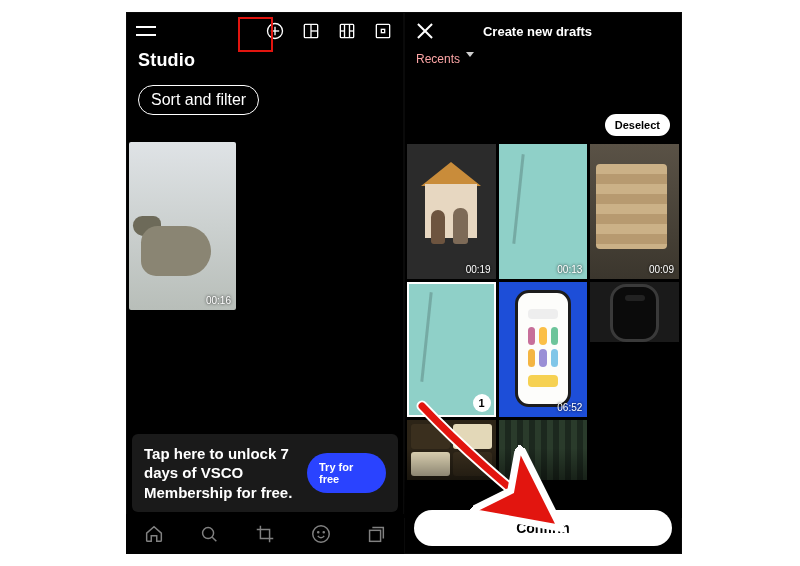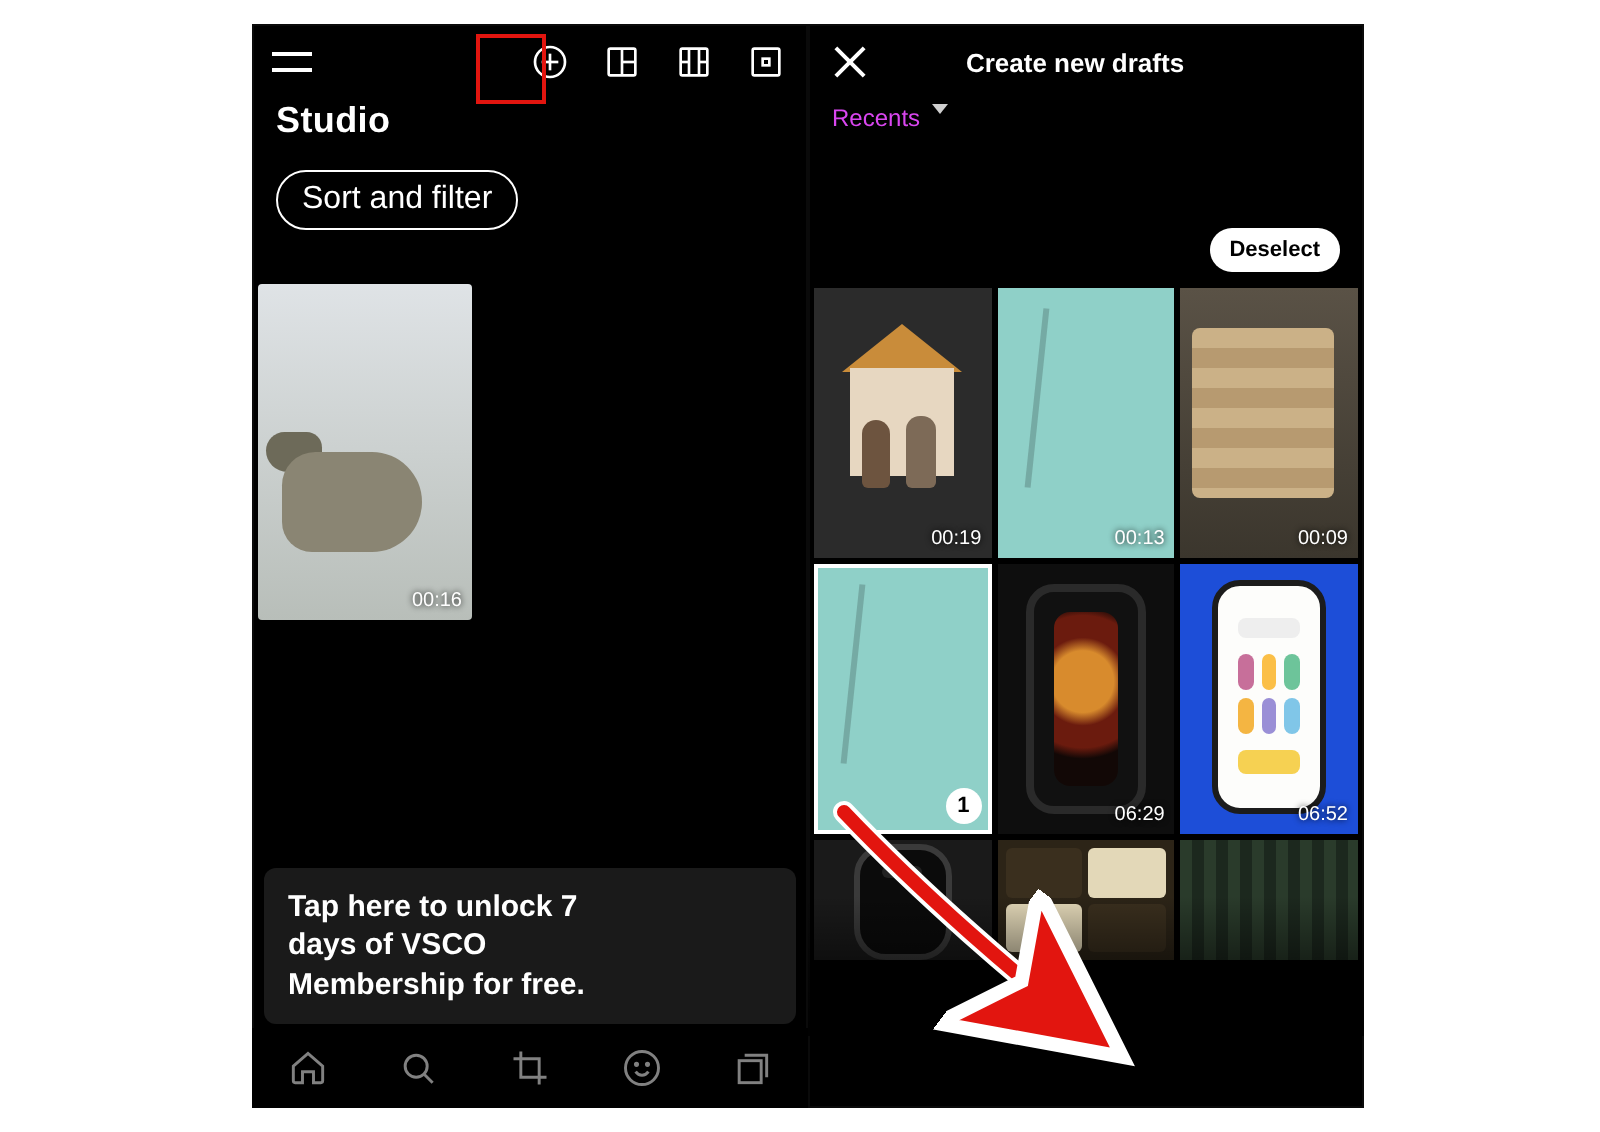--- a/index.html
+++ b/index.html
@@ -28,21 +28,21 @@
   .try-btn { background:#2a43ff; color:#fff; font-weight:700; font-size:11px; padding:8px 12px; border-radius:20px; }
   .bottomnav { position:absolute; bottom:0; left:0; right:0; height:40px; display:flex; align-items:center; justify-content:space-around; background:#000; }
   .bottomnav .bn { width:22px; height:22px; display:flex; align-items:center; justify-content:center; }
   .bn svg { stroke:#818181; }
   .phone-2 .hdr { display:flex; align-items:center; padding:10px 27px 6px 12px; gap:4px; }
   .close-x { width:18px; height:18px; position:relative; }
   .close-x:before, .close-x:after { content:""; position:absolute; left:8px; top:-1px; width:2px; height:20px; background:#fff; }
   .close-x:before { transform:rotate(45deg); }
   .close-x:after { transform:rotate(-45deg); }
   .hdr-title { flex:1; text-align:center; font-size:13px; font-weight:600; padding-right:18px; }
-  .recents { display:flex; align-items:flex-start; gap:6px; font-size:12px; padding:6px 12px 4px 12px; color:#d946ef; }
+  .recents { display:flex; align-items:flex-start; gap:6px; font-size:12px; padding:6px 12px 4px 12px; color:#fca5a5; }
   .chev { width:0; height:0; border-left:4px solid transparent; border-right:4px solid transparent; border-top:5px solid #cfcfcf; }
   .deselect { position:absolute; right:12px; top:102px; background:#fff; color:#000; font-size:11px; font-weight:600; padding:5px 10px; border-radius:14px; }
   .grid { position:absolute; top:132px; left:3px; right:3px; display:grid; grid-template-columns: repeat(3, 1fr); grid-auto-rows: 135px; gap:3px; }
   .tile { position:relative; overflow:hidden; }
   .tile .tm { position:absolute; right:5px; bottom:4px; font-size:10px; color:#fff; text-shadow:0 0 3px #000; }
   .tile.sel { outline:2px solid #fff; outline-offset:-2px; }
   .badge { position:absolute; right:5px; bottom:5px; width:18px; height:18px; border-radius:50%; background:#fff; color:#000; font-size:11px; font-weight:700; display:flex; align-items:center; justify-content:center; }
   
   .t1 { background:#2b2b2b; }
   .t1 .roof { position:absolute; top:18px; left:14px; width:0; height:0; border-left:30px solid transparent; border-right:30px solid transparent; border-bottom:24px solid #c98c3a; }
@@ -131,20 +131,21 @@
       <div class="pill-outline">Sort and filter</div>
 
       <div class="studio-thumb">
         <div class="st-head"></div>
         <div class="st-cat"></div>
         <span class="thumb-time">00:16</span>
       </div>
 
       <div class="promo">
         <div class="promo-text">Tap here to unlock 7 days of VSCO Membership for free.</div>
+        <div class="try-btn">Try for free</div>
       </div>
 
       <div class="bottomnav">
         <div class="bn">
             <svg viewBox="0 0 24 24" fill="none" stroke-width="1.6">
               <path d="M4 11 12 4l8 7v8a1 1 0 0 1-1 1h-4v-6h-6v6H5a1 1 0 0 1-1-1z"></path>
             </svg>
           </div>
         <div class="bn">
             <svg viewBox="0 0 24 24" fill="none" stroke-width="1.6">
@@ -199,26 +200,20 @@
           <span class="tm">00:13</span>
         </div>
         <div class="tile t3">
           <div class="plank"></div>
           <span class="tm">00:09</span>
         </div>
         <div class="tile teal sel">
           <div class="streak"></div>
           <span class="badge">1</span>
         </div>
-        <div class="tile dark">
-          <div class="device">
-              <div class="screen"></div>
-            </div>
-          <span class="tm">06:29</span>
-        </div>
         <div class="tile light">
           <div class="device">
               <div class="bar"></div>
               <div class="tiles">
                 <div></div>
                 <div></div>
                 <div></div>
                 <div></div>
                 <div></div>
                 <div></div>
@@ -237,20 +232,21 @@
               <div></div>
               <div class="c"></div>
               <div class="c"></div>
               <div></div>
             </div>
         </div>
         <div class="tile t9" style="height:60px"></div>
       </div>
 
       <div class="fade"></div>
+      <div class="confirm">Confirm</div>
     </div>
 
   </div>
 
   <div class="arrow">
     <svg width="200" height="160">
       <defs>
         <marker id="ah" markerWidth="14" markerHeight="14" refX="10" refY="6" orient="auto">
           <path d="M0,0 L12,6 L0,12 L3,6 Z" fill="#e2150f" stroke="#fff" stroke-width="1"></path>
         </marker>

